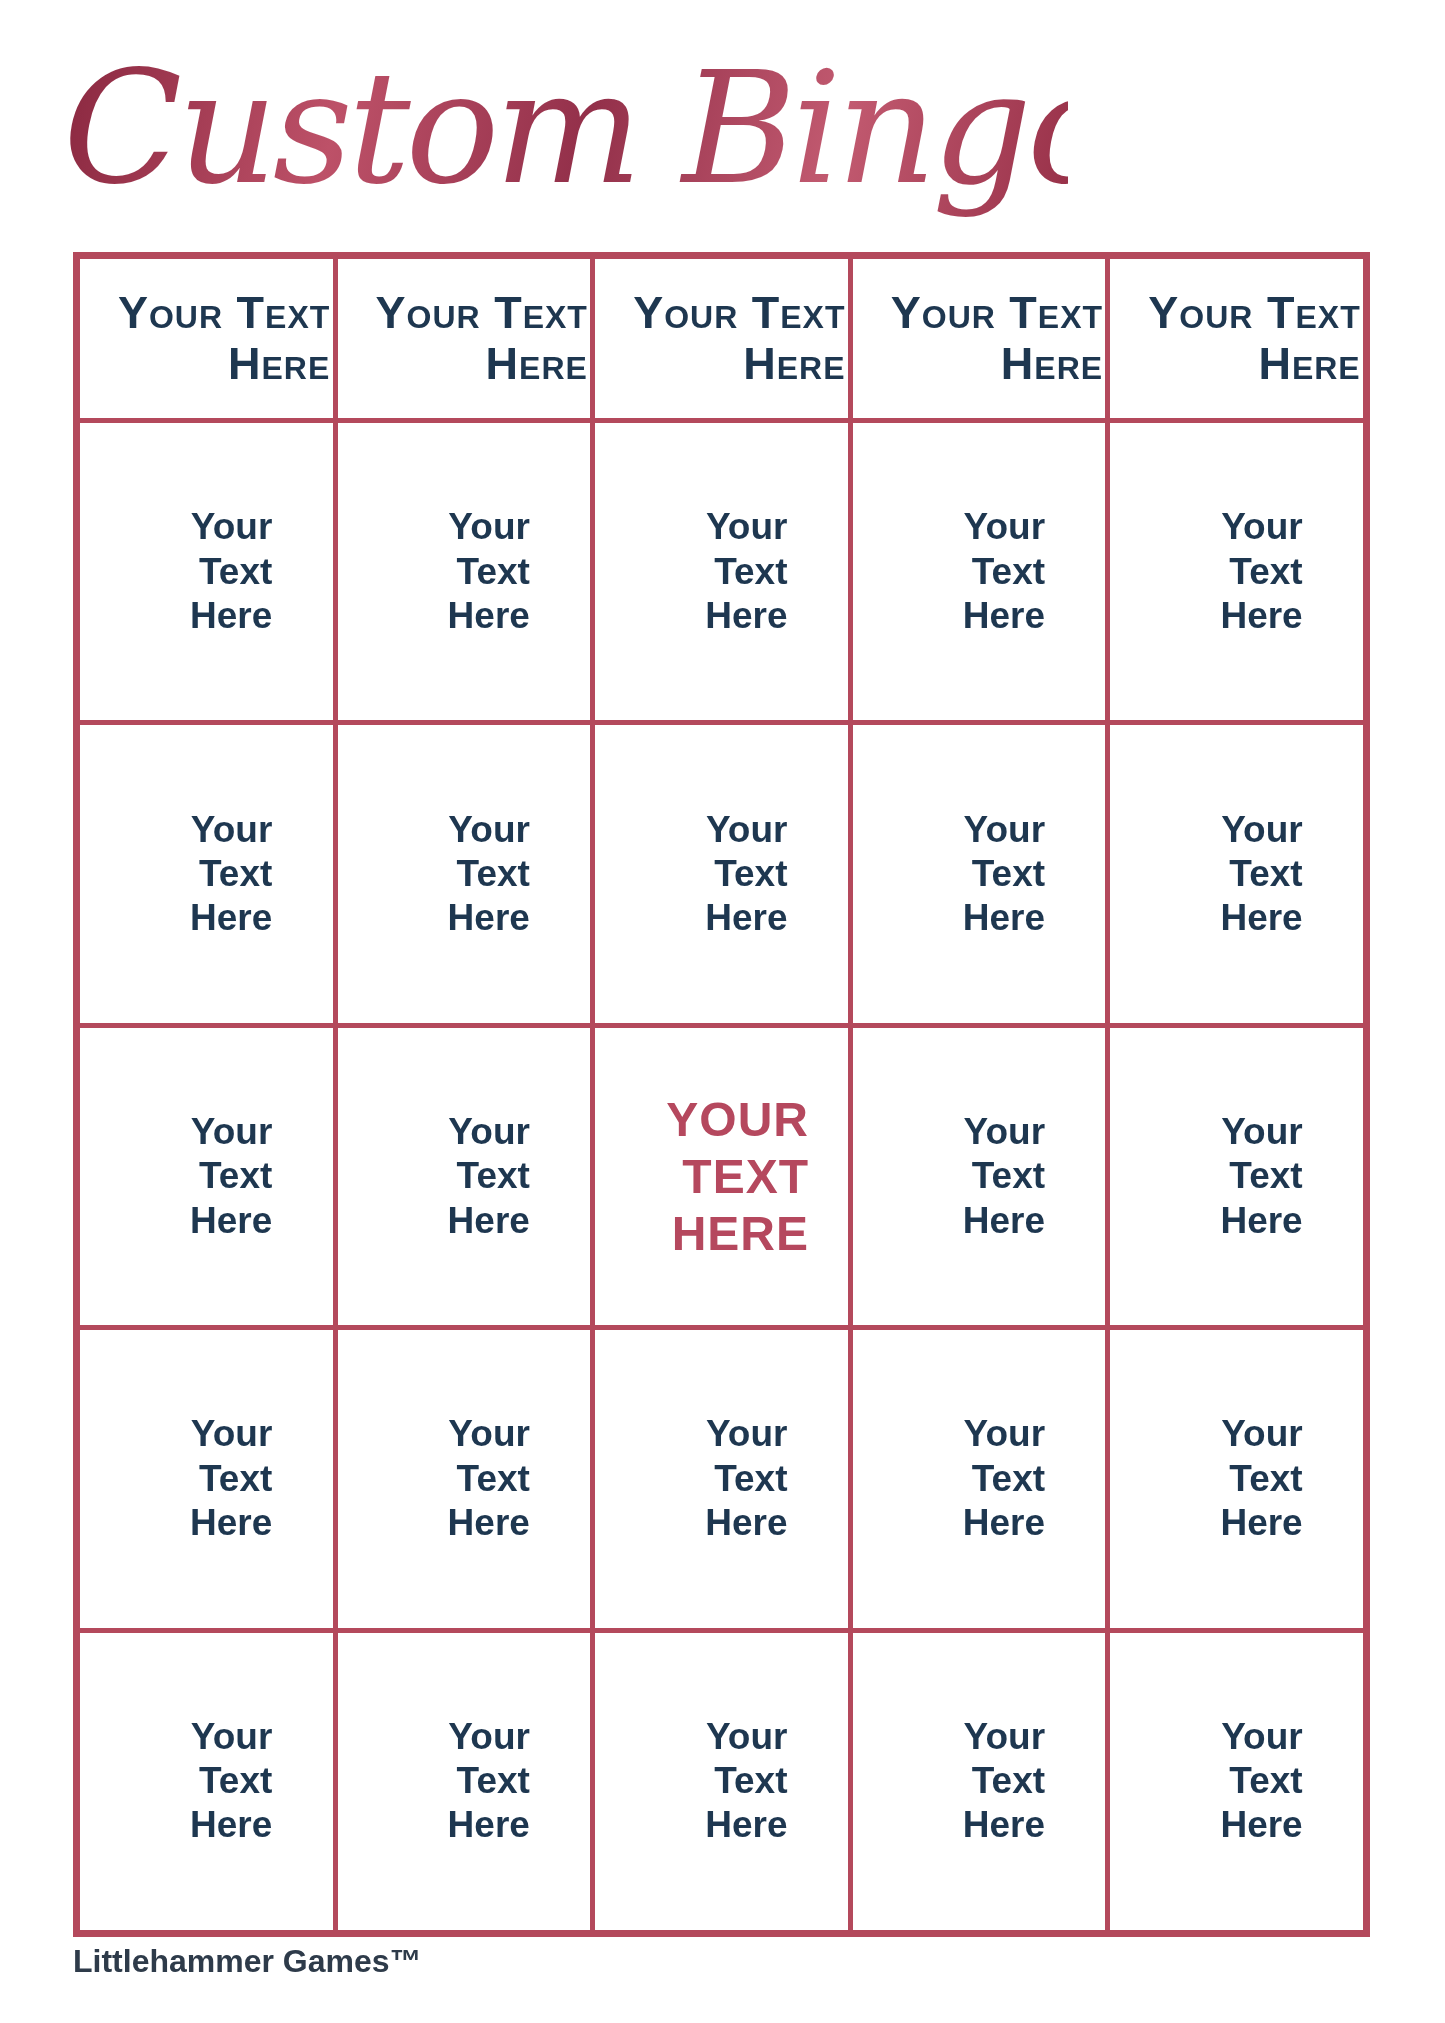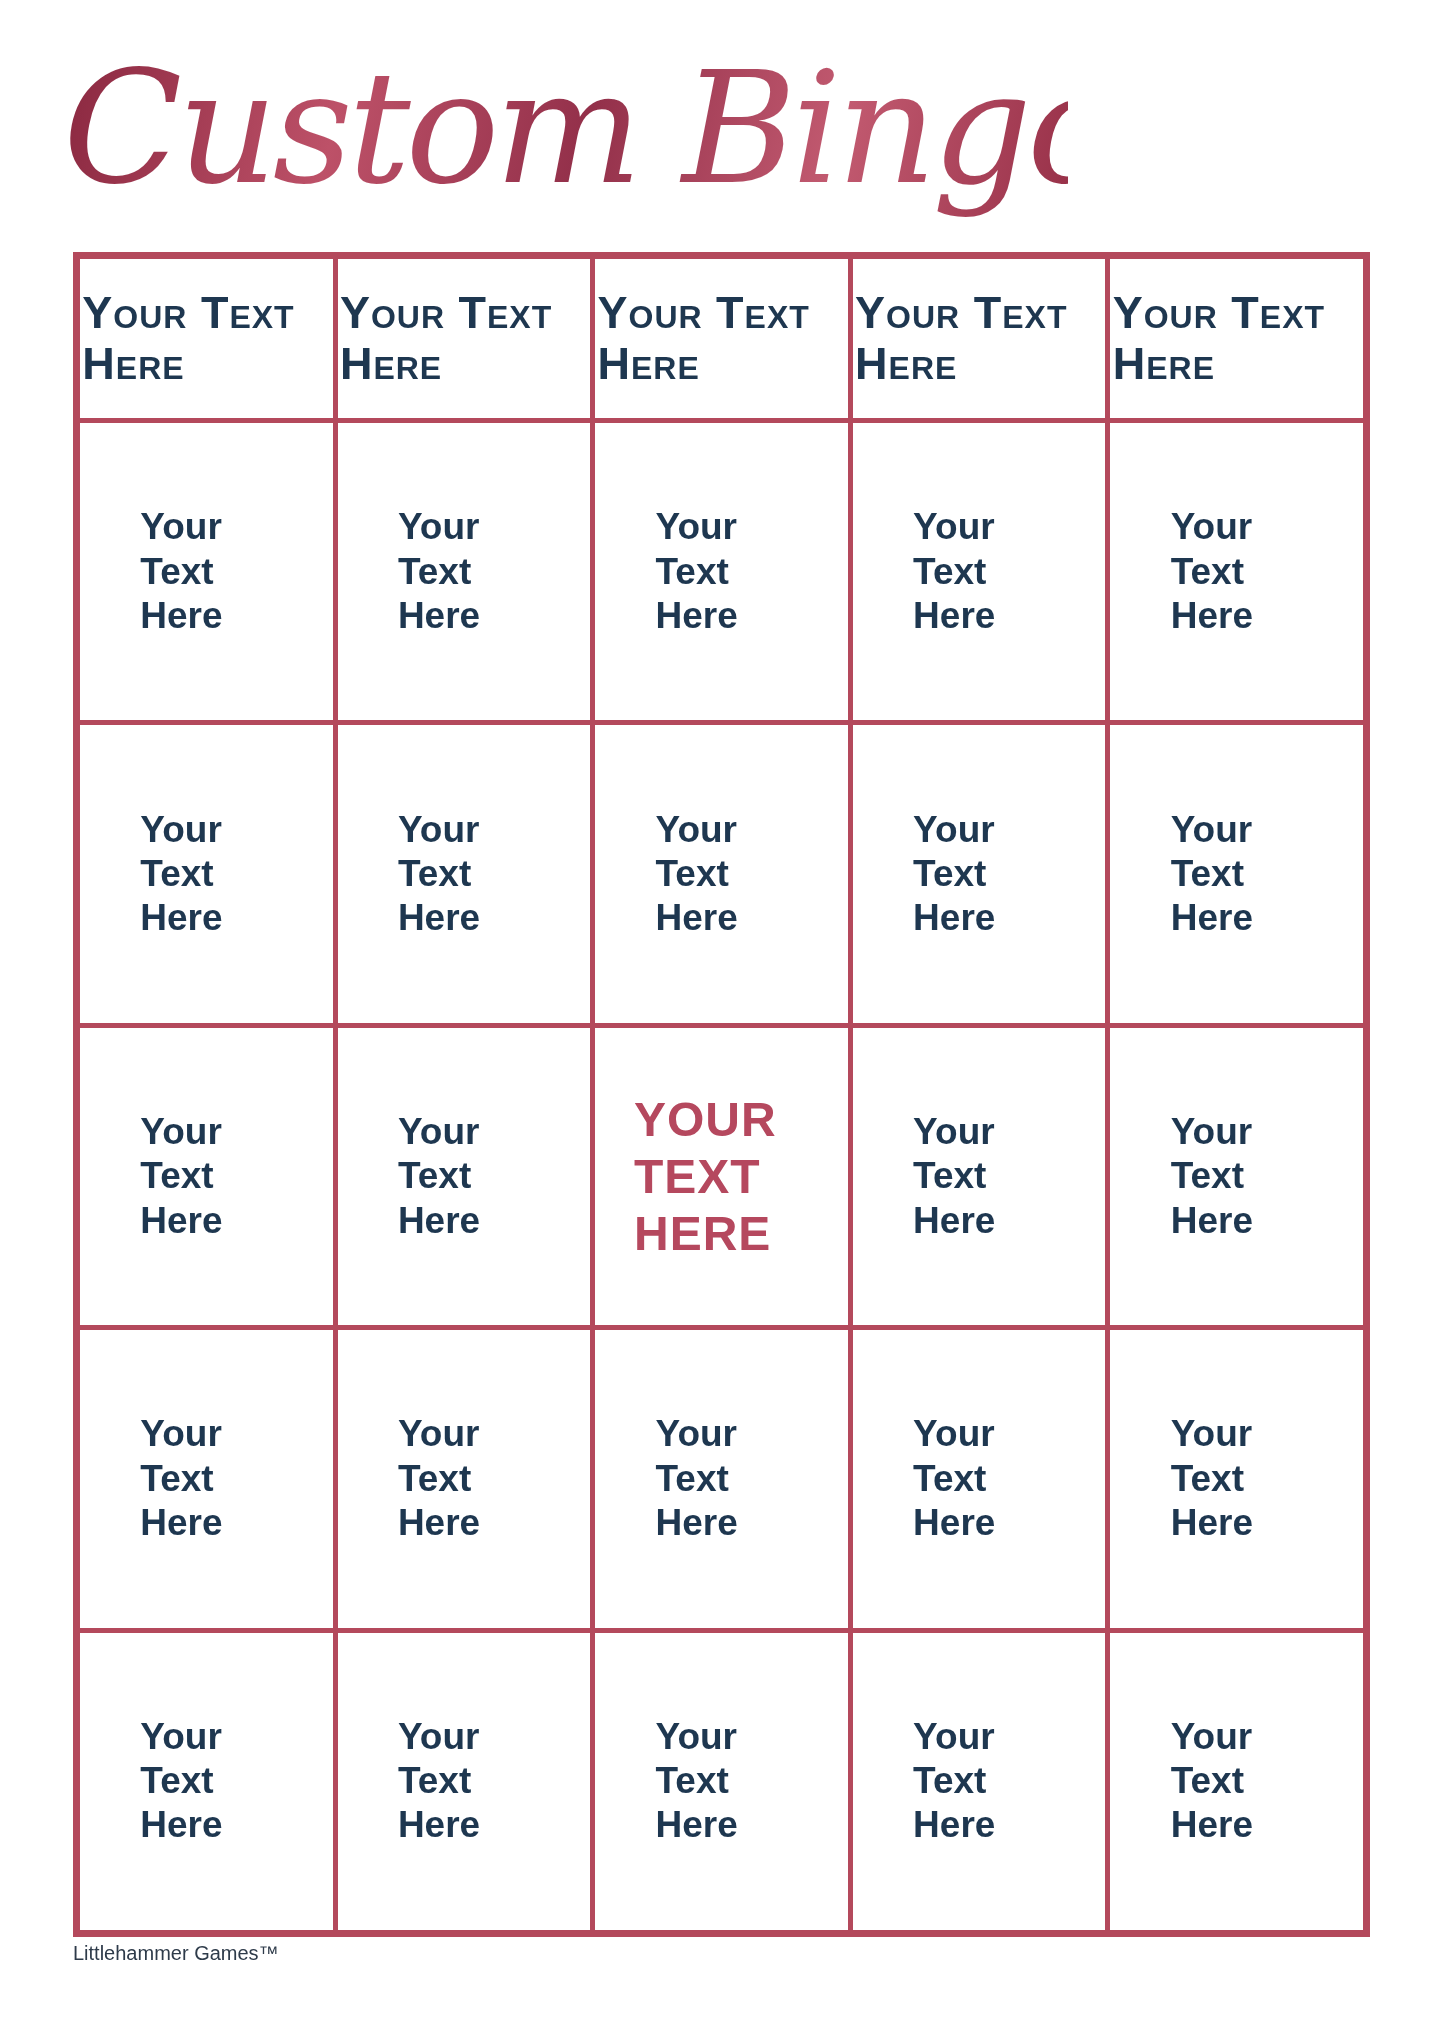--- a/index.html
+++ b/index.html
@@ -50,21 +50,21 @@
     grid-template-columns:repeat(5,1fr);
     grid-template-rows:159px repeat(5,1fr);
     gap:5px;
     z-index:1;
   }
   .cell{
     background:#fff;
     display:flex;
     align-items:center;
     justify-content:center;
-    text-align:left;
+    text-align:right;
     overflow:hidden;
   }
   .cell.header .txt{
     font-size:45px;
     font-weight:700;
     font-variant:small-caps;
     letter-spacing:1px;
     line-height:1.13;
     color:var(--navy);
     max-width:248px;
@@ -84,24 +84,25 @@
     color:var(--rose-text);
     max-width:175px;
   }
   
   .footer{
     position:absolute;
     left:73px;top:1941px;width:1282px;
     display:flex;
     justify-content:space-between;
     align-items:flex-start;
-    font-size:20px;
+    font-size:32px;
     line-height:1.25;
     color:var(--footer);
     z-index:2;
+    font-weight:bold;
   }
 </style>
 </head>
 <body>
 
 <div class="page">
 
   <h1 class="title">Custom Bingo</h1>
 
   <div class="grid" id="grid">

